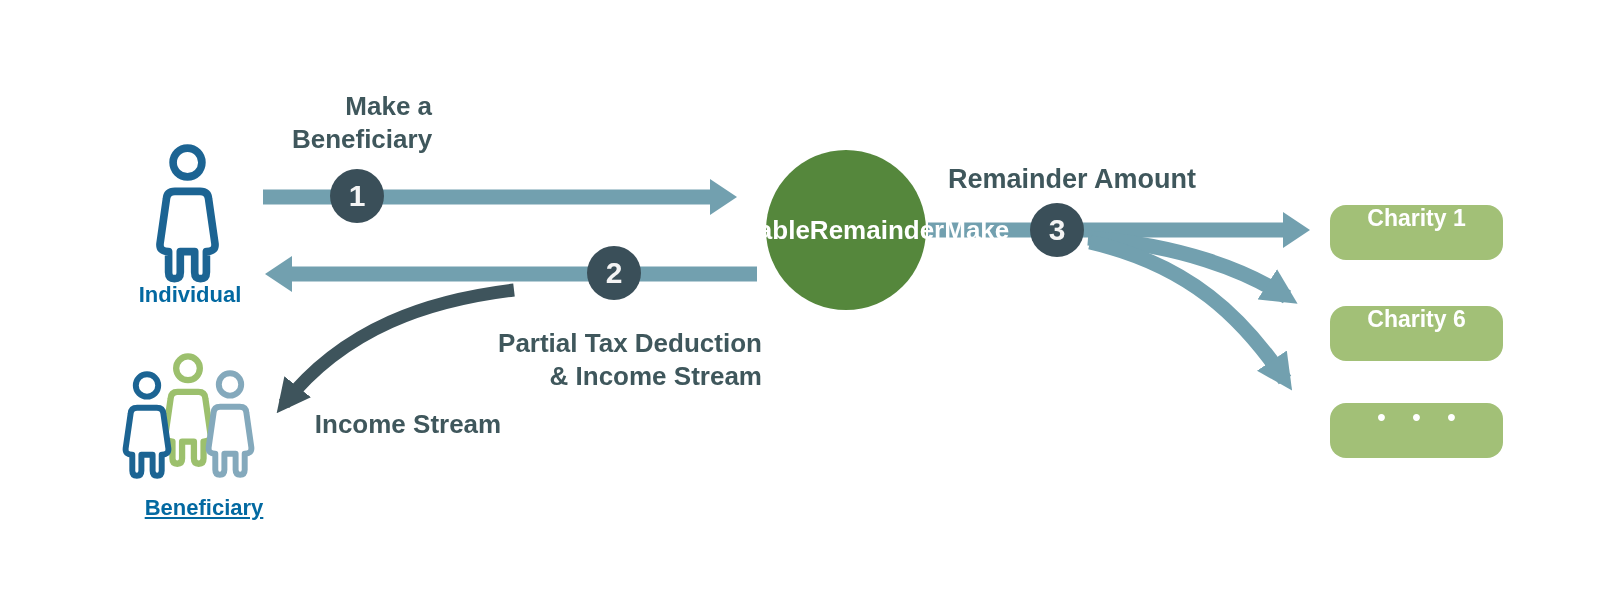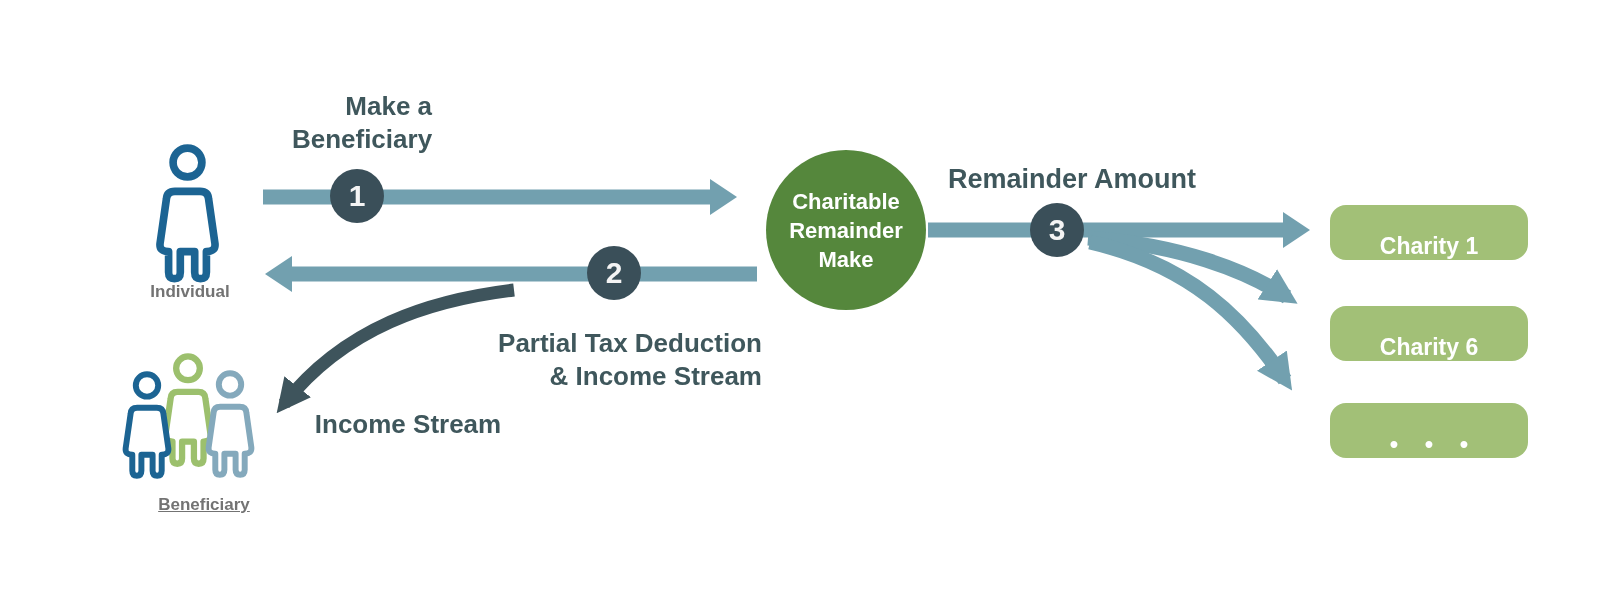--- a/index.html
+++ b/index.html
@@ -3,37 +3,37 @@
 <meta charset="utf-8">
 <style>
   html,body{margin:0;padding:0;background:#ffffff;}
   .stage{
     position:relative;width:1600px;height:616px;background:#ffffff;
     font-family:"Liberation Sans","DejaVu Sans",sans-serif;overflow:hidden;
   }
   .layer{position:absolute;left:0;top:0;width:1600px;height:616px;}
   .lbl{position:absolute;transform:translateX(-50%);text-align:right;font-weight:bold;white-space:nowrap;}
   .step-lbl{color:#3f575c;font-size:26px;line-height:33px;}
-  .entity-lbl{color:#737373;font-size:17px;}
+  .entity-lbl{color:#0369a1;font-size:22px;}
   .trust-circle{
     position:absolute;left:766px;top:150px;width:160px;height:160px;border-radius:50%;
-    background:#55873c;display:flex;flex-direction:column;align-items:center;justify-content:center;
-    color:#ffffff;font-size:22px;font-weight:bold;line-height:29px;text-align:right;
+    background:#55873c;display:flex;align-items:center;justify-content:center;
+    color:#ffffff;font-size:26px;font-weight:bold;line-height:29px;text-align:right;
   }
   .badge{
     position:absolute;width:54px;height:54px;border-radius:50%;background:#3a4f59;
     display:flex;align-items:center;justify-content:center;
     color:#f4f4f4;font-size:30px;font-weight:bold;
   }
   .badge1{left:330px;top:169px;}
   .badge2{left:587px;top:246px;}
   .badge3{left:1030px;top:203px;}
   .charity-box{
-    position:absolute;left:1330px;width:198px;height:55px;border-radius:16px;background:#a2c077;
-    display:flex;align-items:flex-end;justify-content:center;
+    position:absolute;left:1330px;width:173px;height:55px;border-radius:16px;background:#a2c077;
+    display:flex;align-items:flex-start;justify-content:center;
     color:#ffffff;font-size:23px;font-weight:bold;
   }
   .charity1{top:205px;}
   .charity2{top:306px;}
   .charity3{top:403px;}
   .charity3 .dots{letter-spacing:10px;font-size:24px;padding-left:10px;}
 </style>
 </head>
 <body>
 

